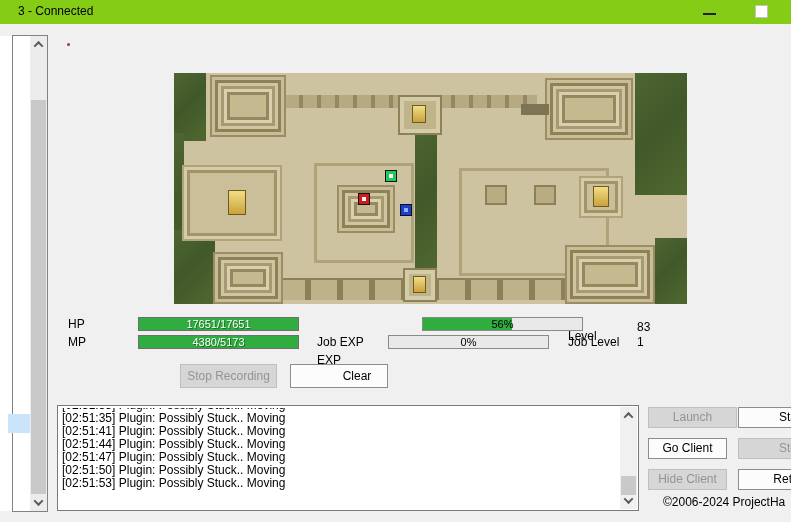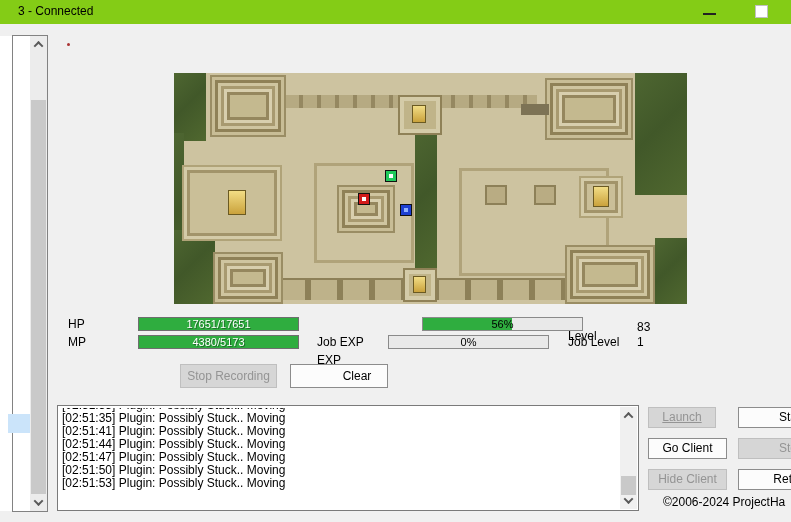--- a/index.html
+++ b/index.html
@@ -198,21 +198,21 @@
       <div class="scroll-arrow" style="top:0;">
           <div class="chev up"></div>
         </div>
       <div class="thumb"></div>
       <div class="scroll-arrow" style="bottom:0;">
           <div class="chev down"></div>
         </div>
     </div>
   </div>
 
-  <div class="wbtn small disabled" style="left:648px; top:407px; width:68px;text-decoration:underline;">Launch</div>
+  <div class="wbtn small disabled" style="left:648px; top:407px; width:89px;">Launch</div>
   <div class="wbtn small" style="left:738px; top:407px; width:100px;">Sta</div>
   <div class="wbtn small" style="left:648px; top:438px; width:79px;">Go Client</div>
   <div class="wbtn small disabled" style="left:738px; top:438px; width:100px;">Sto</div>
   <div class="wbtn small disabled" style="left:648px; top:469px; width:79px;">Hide Client</div>
   <div class="wbtn small" style="left:738px; top:469px; width:100px;">Retur</div>
 
   <div class="copyright">©2006-2024 ProjectHa</div>
 
 </div>
 

